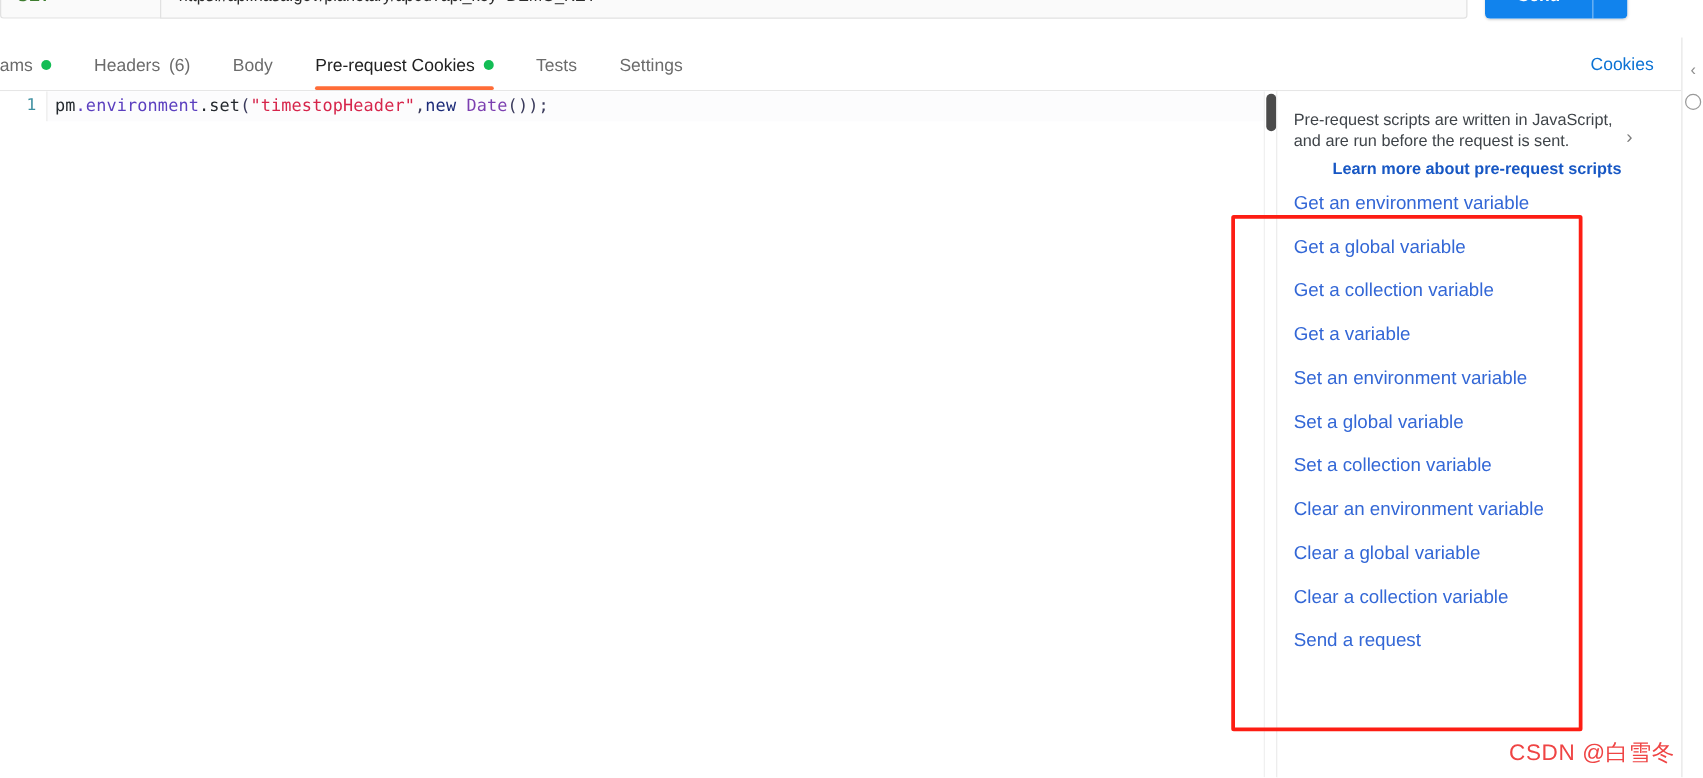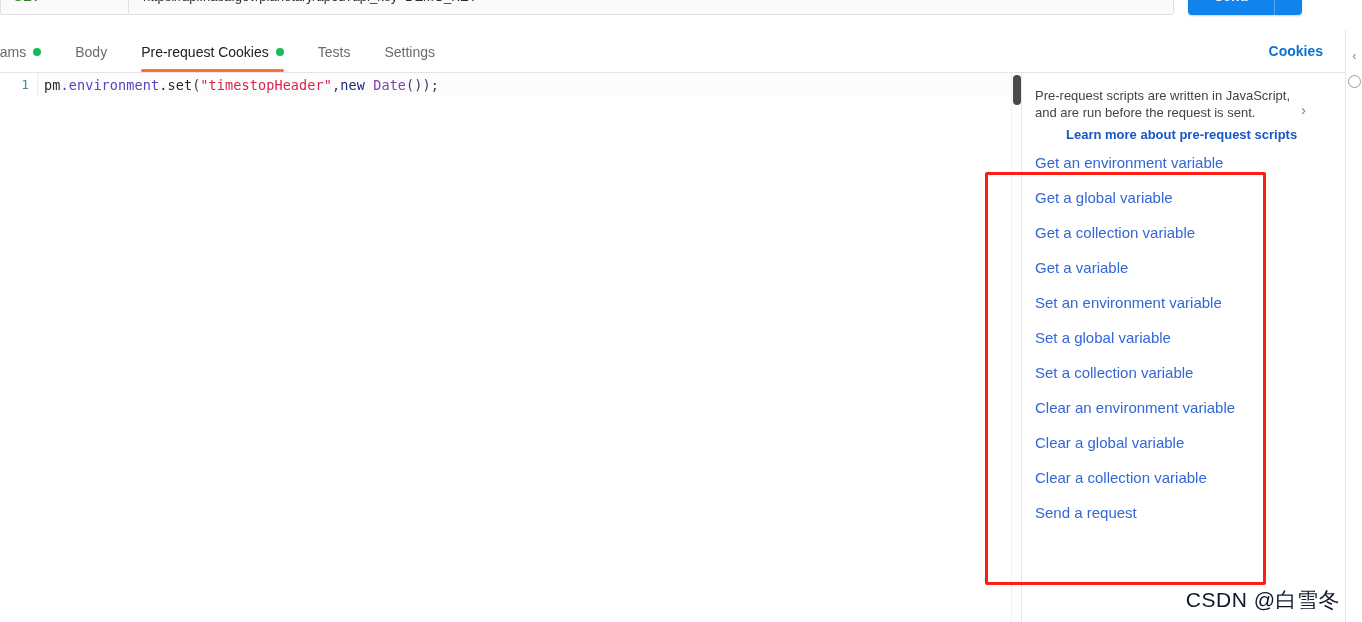--- a/index.html
+++ b/index.html
@@ -135,21 +135,21 @@
     width: 8px; height: 8px;
     border-radius: 50%;
     background: #13bd55;
     display: inline-block;
     flex: none;
   }
   .cookies-link {
     margin-left: auto;
     font-size: 14px;
     color: #0b72d4;
-    font-weight: 700;
+    font-weight: 400;
     padding: 0 22px 0 0;
     line-height: 43px;
     cursor: pointer;
     white-space: nowrap;
   }
 
   
   .content {
     position: absolute;
     left: 0;
@@ -310,22 +310,22 @@
     border-radius: 2px;
     pointer-events: none;
     z-index: 40;
   }
 
   
   .watermark {
     position: absolute;
     right: 22px;
     bottom: 8px;
-    font-size: 21px;
-    color: #0f172a;
+    font-size: 18px;
+    color: #ef4444;
     letter-spacing: .5px;
     z-index: 50;
     white-space: nowrap;
   }
 </style>
 </head>
 <body>
 
 <div id="app">
 
@@ -347,20 +347,24 @@
 
   <div class="tabstrip">
     <div class="tabs">
 
       <div class="tab">
         <span>Params</span>
         <span class="dot-green"></span>
       </div>
 
 
+      <div class="tab">
+        <span>Headers</span>
+        <span>(6)</span>
+      </div>
 
       <div class="tab">
         <span>Body</span>
       </div>
 
       <div class="tab active">
         <span>Pre-request Cookies</span>
         <span class="dot-green"></span>
       </div>
 

